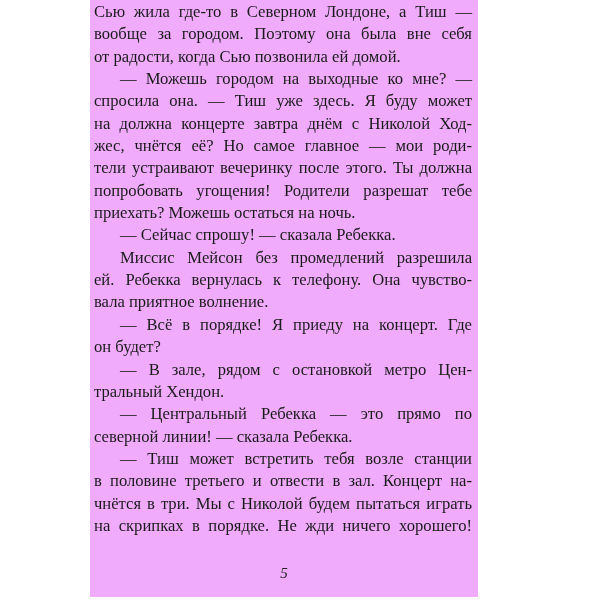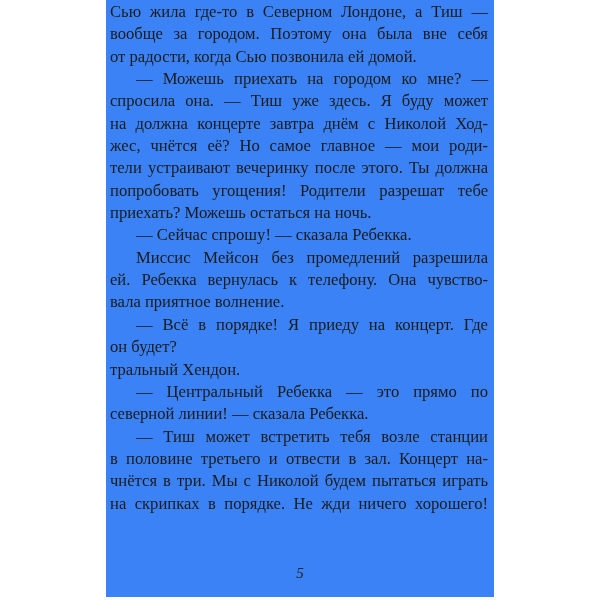--- a/index.html
+++ b/index.html
@@ -5,25 +5,25 @@
     html, body {
       margin: 0;
       padding: 0;
       background: #ffffff;
       width: 600px;
       height: 600px;
       overflow: hidden;
     }
     .page {
       position: absolute;
-      left: 106px;
+      left: 90px;
       top: 0;
       width: 388px;
       height: 597px;
-      background: #3b82f6;
+      background: #f0abfc;
     }
     .text-block {
       position: absolute;
       left: 4px;
       top: 1px;
       width: 378px;
       font-family: "Liberation Serif", "DejaVu Serif", serif;
       font-size: 16.6px;
       line-height: 22.35px;
       color: #1b1b1b;
@@ -54,33 +54,34 @@
     }
   </style>
 </head>
 <body>
 
 <div class="page">
   <div class="text-block" id="text-block">
       <span class="line">Сью жила где-то в Северном Лондоне, а Тиш —</span>
       <span class="line">вообще за городом. Поэтому она была вне себя</span>
       <span class="line last">от радости, когда Сью позвонила ей домой.</span>
-      <span class="line indent">— Можешь приехать на городом ко мне? —</span>
+      <span class="line indent">— Можешь городом на выходные ко мне? —</span>
       <span class="line">спросила она. — Тиш уже здесь. Я буду может</span>
       <span class="line">на должна концерте завтра днём с Николой Ход-</span>
       <span class="line">жес, чнётся её? Но самое главное — мои роди-</span>
       <span class="line">тели устраивают вечеринку после этого. Ты должна</span>
       <span class="line">попробовать угощения! Родители разрешат тебе</span>
       <span class="line last">приехать? Можешь остаться на ночь.</span>
       <span class="line indent last">— Сейчас спрошу! — сказала Ребекка.</span>
       <span class="line indent">Миссис Мейсон без промедлений разрешила</span>
       <span class="line">ей. Ребекка вернулась к телефону. Она чувство-</span>
       <span class="line last">вала приятное волнение.</span>
       <span class="line indent">— Всё в порядке! Я приеду на концерт. Где</span>
       <span class="line last">он будет?</span>
+      <span class="line indent">— В зале, рядом с остановкой метро Цен-</span>
       <span class="line last">тральный Хендон.</span>
       <span class="line indent">— Центральный Ребекка — это прямо по</span>
       <span class="line last">северной линии! — сказала Ребекка.</span>
       <span class="line indent">— Тиш может встретить тебя возле станции</span>
       <span class="line">в половине третьего и отвести в зал. Концерт на-</span>
       <span class="line">чнётся в три. Мы с Николой будем пытаться играть</span>
       <span class="line">на скрипках в порядке. Не жди ничего хорошего!</span>
     </div>
   <div class="page-number">5</div>
 </div>

